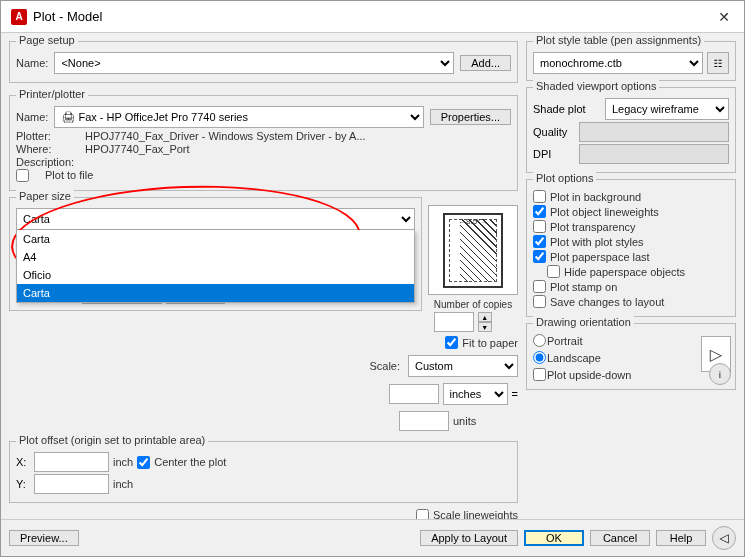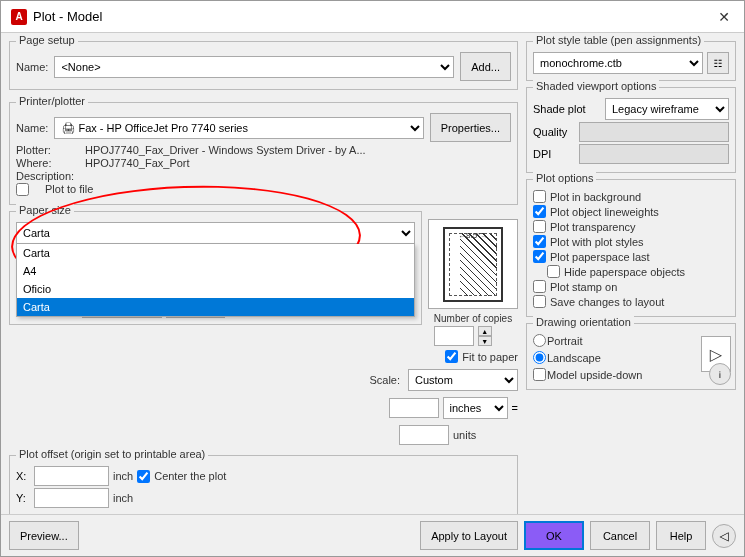--- a/index.html
+++ b/index.html
@@ -129,21 +129,21 @@
       height: 13px;
       cursor: pointer;
     }
     
     input[type="radio"] {
       cursor: pointer;
     }
     
     button {
       font-size: 11px;
-      height: 29px;
+      height: 16px;
       border: 1px solid #aaa;
       background: #e8e8e8;
       padding: 0 10px;
       cursor: pointer;
       white-space: nowrap;
     }
     
     .name-row {
       display: flex;
       align-items: center;
@@ -298,21 +298,21 @@
       border-top: 1px solid #ccc;
       background: #f0f0f0;
     }
     
     .btn-apply {
       min-width: 90px;
     }
     
     .btn-ok {
       min-width: 60px;
-      background: #8b5cf6;
+      background: #fef9c3;
     }
     
     .btn-cancel {
       min-width: 60px;
     }
     
     .btn-help {
       min-width: 50px;
     }
     
@@ -689,21 +689,21 @@
           <div class="orientation-row">
             <input type="radio" name="orientation" style="">
             <span class="label">Portrait</span>
           </div>
           <div class="orientation-row">
             <input type="radio" name="orientation" checked="" style="">
             <span class="label">Landscape</span>
           </div>
           <div class="orientation-row">
             <input type="checkbox" style="">
-            <span class="label">Model upside-down</span>
+            <span class="label">Plot upside-down</span>
           </div>
         </div>
 
         <div class="orient-icon" style="position:absolute; right:4px; top:12px; width:30px; height:36px; border:1px solid #aaa; background:white; display:flex; align-items:center; justify-content:center;">
           <span style="font-size:16px; color:#333;">▷</span>
         </div>
 
         <div style="position:absolute; right:4px; bottom:4px; width:22px; height:22px; border:1px solid #aaa; border-radius:50%; background:#e8e8e8; display:flex; align-items:center; justify-content:center;">
           <span style="font-size:9px;">ℹ</span>
         </div>

